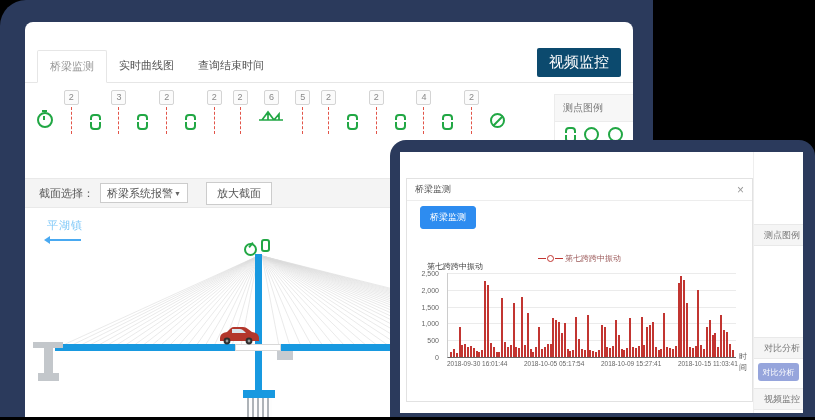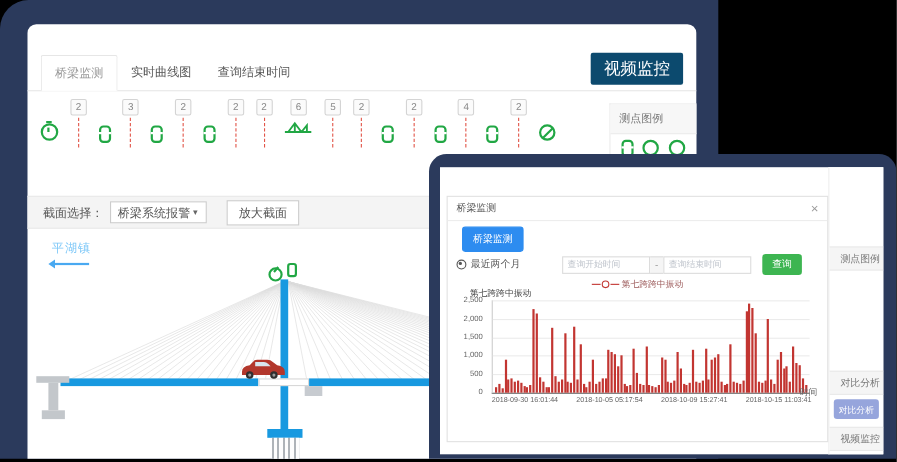--- a/index.html
+++ b/index.html
@@ -109,21 +109,21 @@
   .lg-circ{display:inline-block;width:5px;height:5px;border:1px solid #c23531;border-radius:50%;vertical-align:middle;margin:0 1px;}
   .chart-title{position:absolute;left:20px;top:82px;font-size:8px;color:#444;}
   .plot-wrap{position:absolute;left:40px;top:94px;width:288px;height:84px;border-left:1px solid #ccc;border-bottom:1px solid #666;}
   .gl{position:absolute;left:0;right:0;height:1px;background:#ebebeb;}
   .bars{position:absolute;left:2px;right:1px;top:0;bottom:0;display:flex;align-items:flex-end;justify-content:space-between;}
   .bar{width:2px;flex:none;}
   .ylabels{position:absolute;left:0;top:94px;width:37px;height:84px;}
   .ytick{position:absolute;right:5px;font-size:7px;color:#666;transform:translateY(-50%);}
   .xlabels{position:absolute;left:40px;top:181px;width:296px;height:10px;}
   .xtick{position:absolute;font-size:6.5px;color:#666;white-space:nowrap;}
-  .time-label{position:absolute;left:320px;top:172px;font-size:8px;color:#666;}
+  .time-label{position:absolute;left:332px;top:172px;font-size:8px;color:#666;}
 </style>
 </head>
 <body>
 
 <div id="canvas">
   <div class="navy-main"></div>
 
   <div class="main-window">
 
     <div class="mw-tabbar">
@@ -318,30 +318,20 @@
     </div>
 
     <div class="dialog">
       <div class="dlg-head">
         <span>桥梁监测</span>
         <span class="dlg-close">×</span>
       </div>
       <div class="dlg-tabs">
         <button class="dtab active">桥梁监测</button>
       </div>
-      <div class="dlg-controls">
-        <span class="radio"></span>
-        <span>最近两个月</span>
-        <span class="grow">
-          <input class="inp" placeholder="查询开始时间" style="">
-          <span class="range-sep">-</span>
-          <input class="inp" placeholder="查询结束时间" style="">
-        </span>
-        <button class="q-btn">查询</button>
-      </div>
       <div class="dlg-legend">
         <span class="lg-line"></span><span class="lg-circ"></span><span class="lg-line"></span>
         <span>第七跨跨中振动</span>
       </div>
       <div class="chart-title">第七跨跨中振动</div>
       <div id="ylabels" class="ylabels">
           <div class="ytick" style="top: 0%;">2,500</div>
           <div class="ytick" style="top: 20%;">2,000</div>
           <div class="ytick" style="top: 40%;">1,500</div>
           <div class="ytick" style="top: 60%;">1,000</div>

